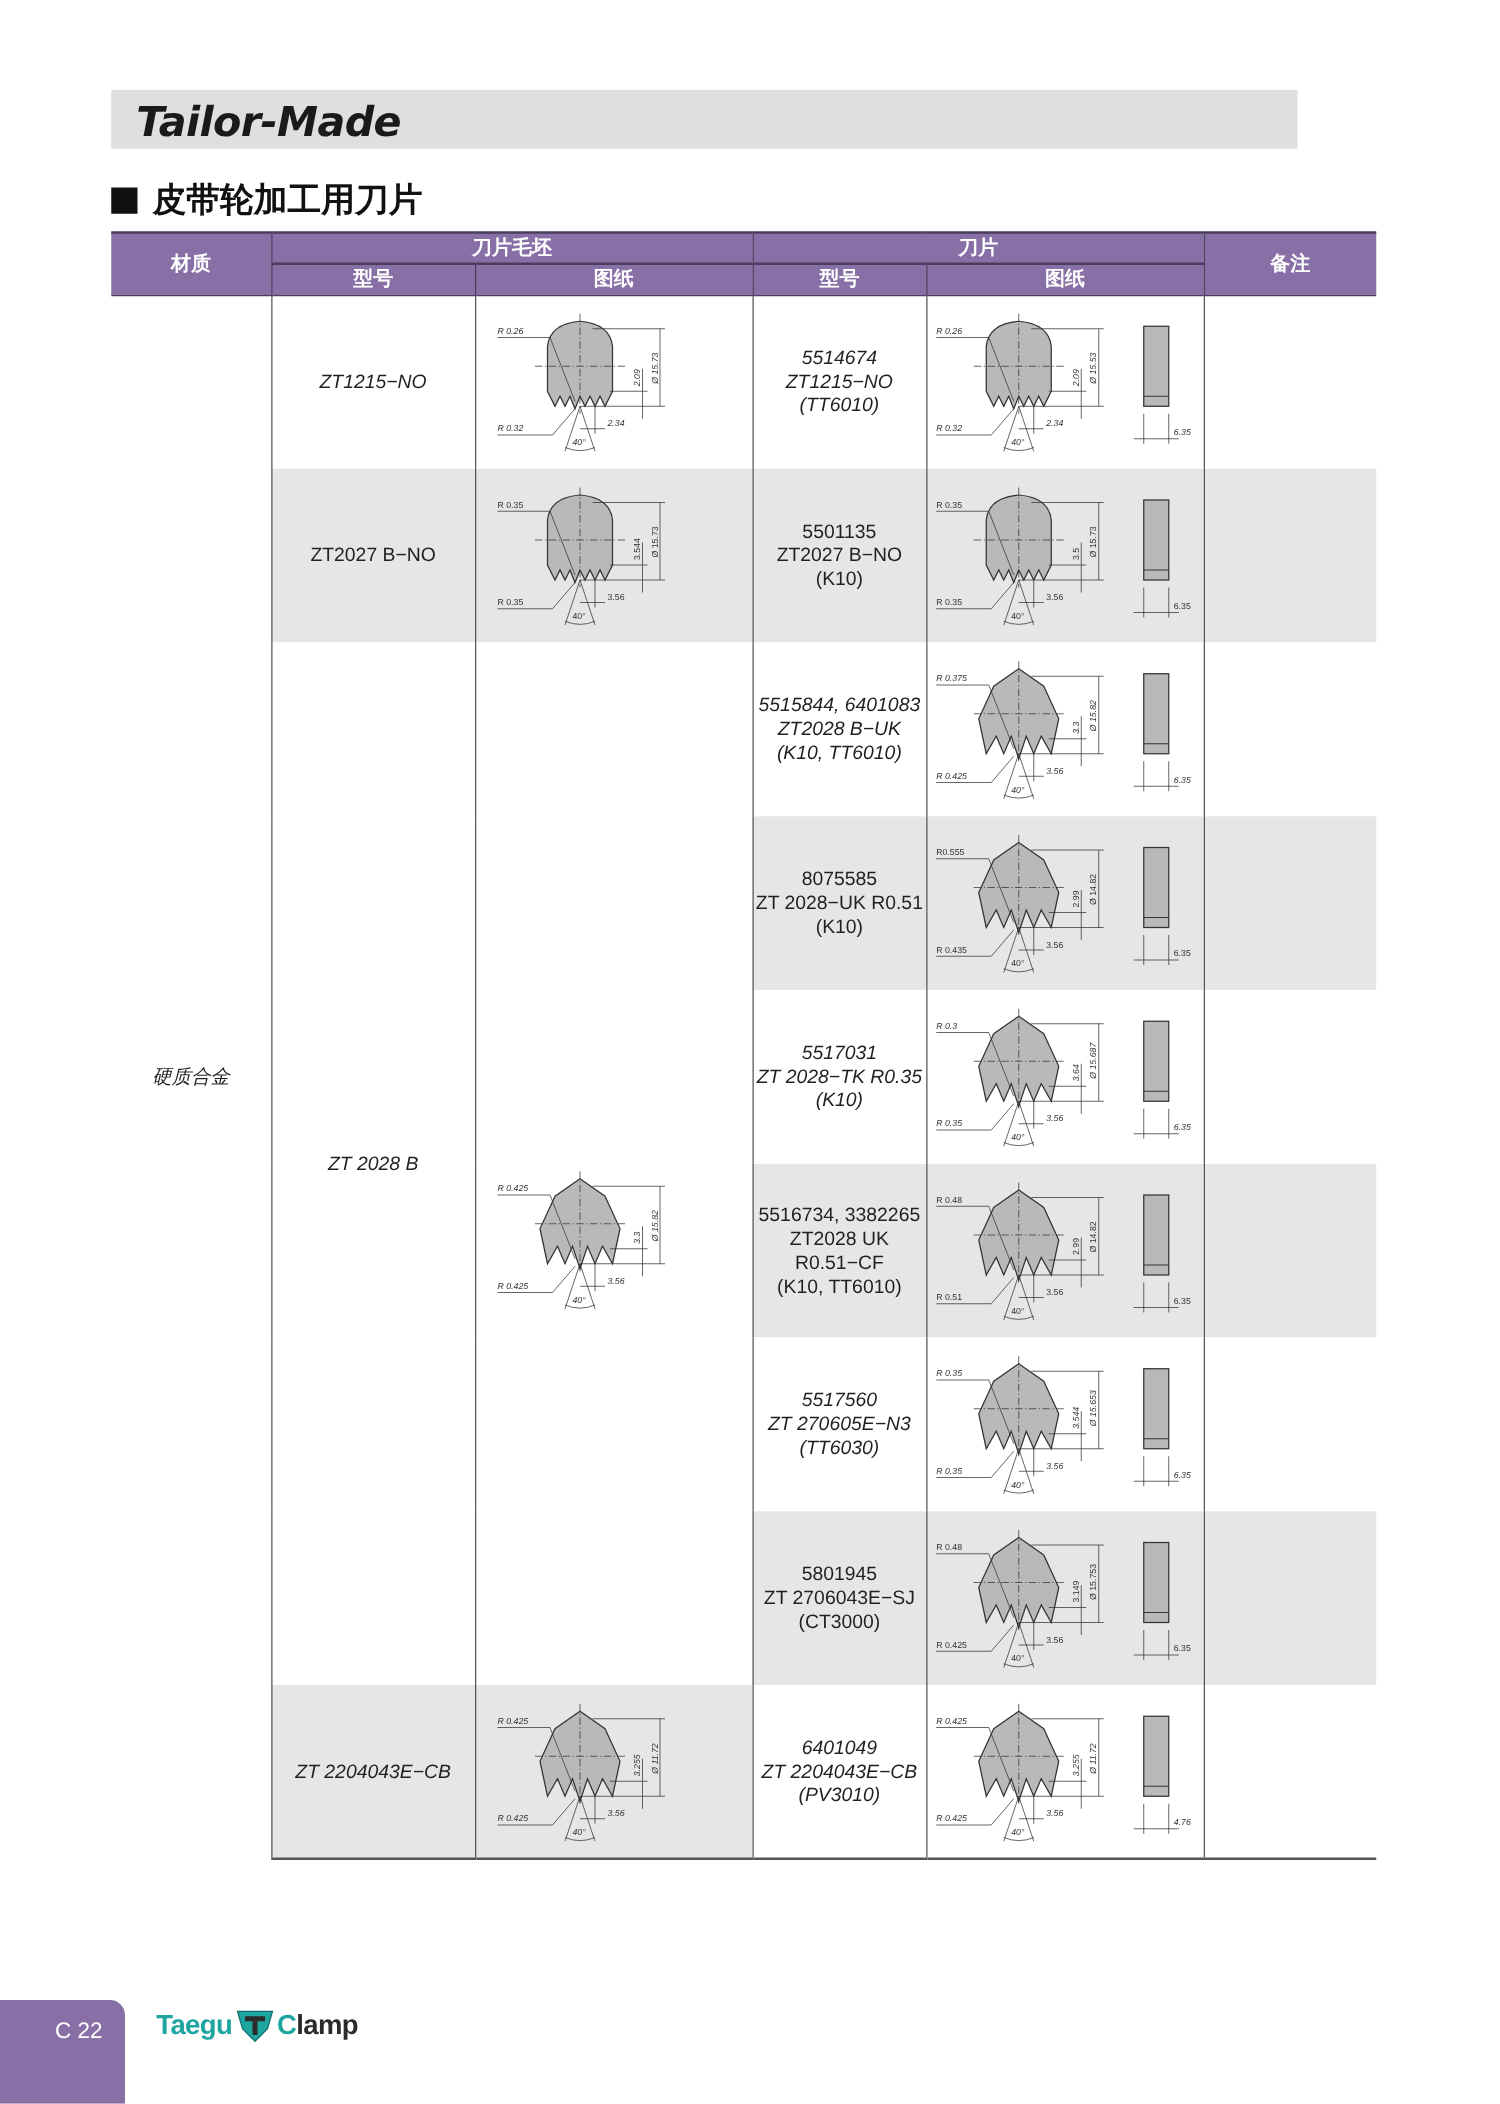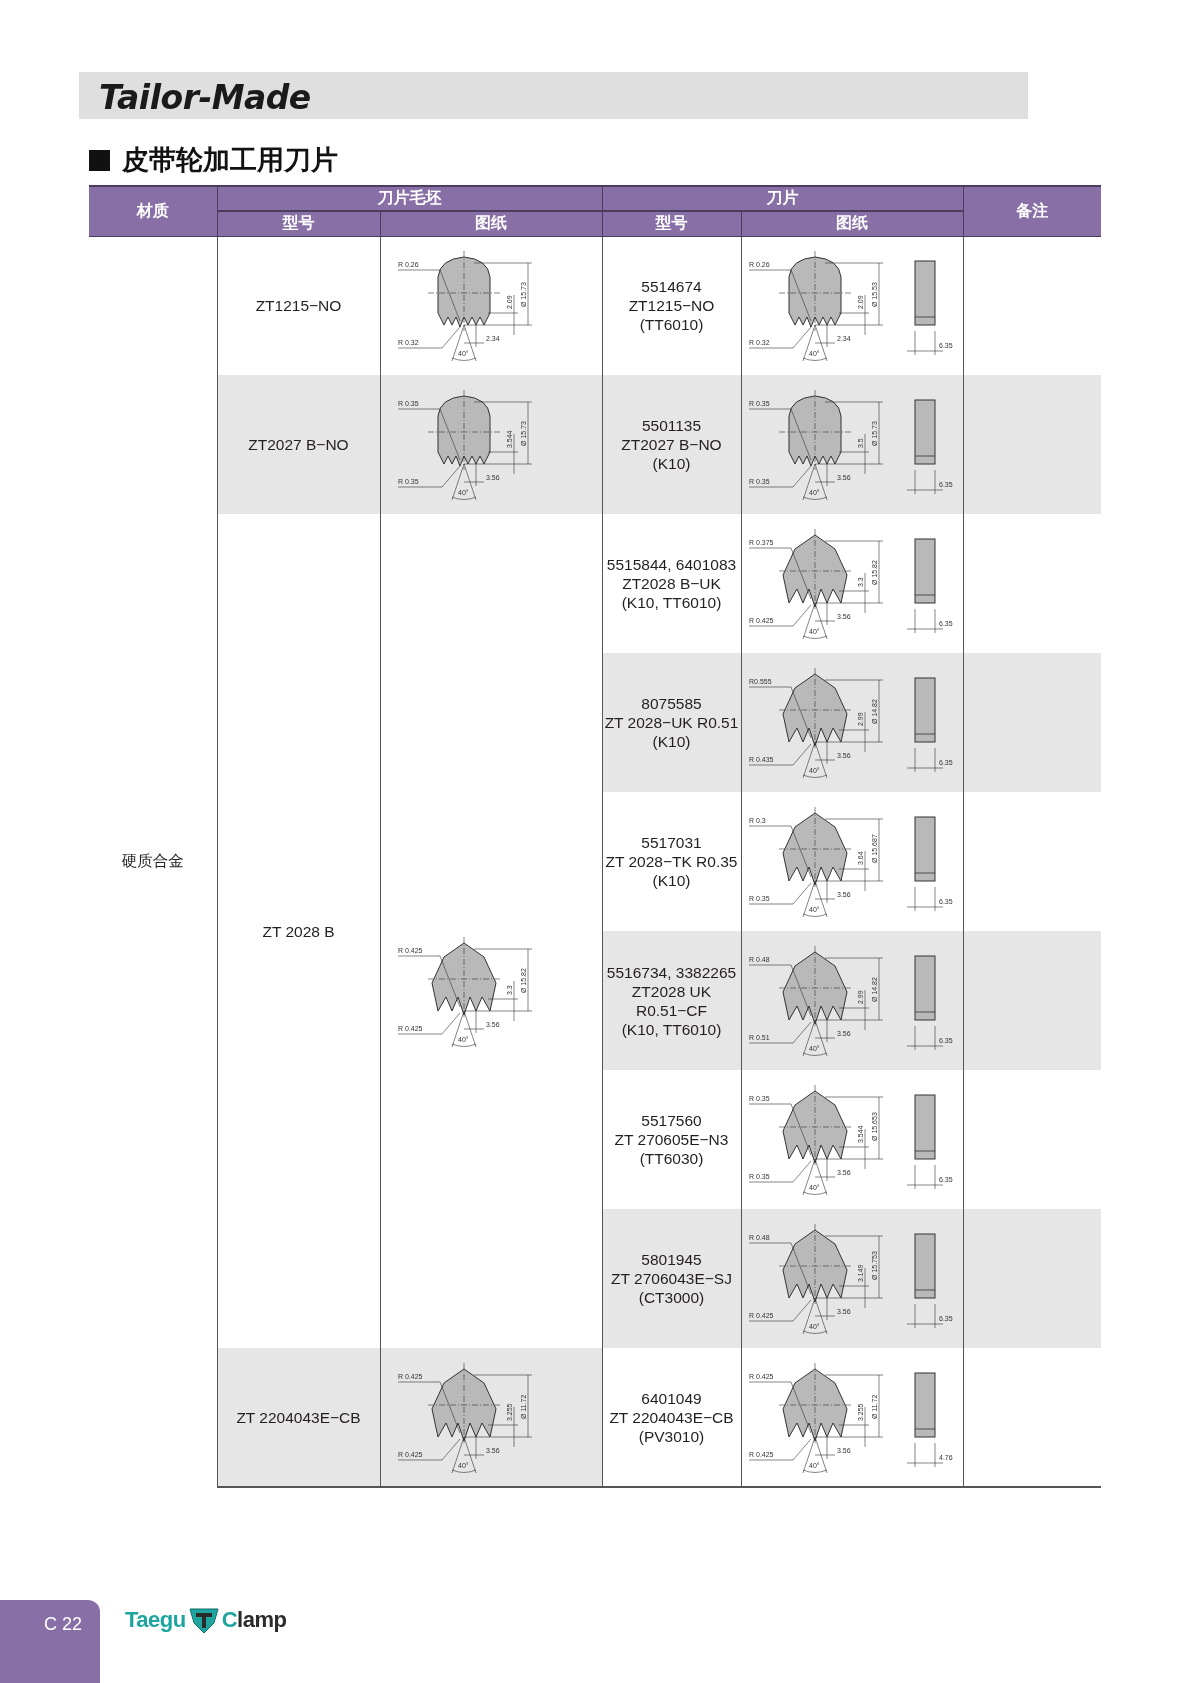--- a/index.html
+++ b/index.html
@@ -1,28 +1,28 @@
 <!DOCTYPE html>
 <html><head>
 <meta charset="utf-8">
 <style>
   * { box-sizing: border-box; margin: 0; padding: 0; }
   body { width: 1200px; height: 1683px; background: #ffffff; position: relative; overflow: hidden; font-family: "Liberation Sans", "DejaVu Sans", sans-serif; color: #231f20; }
-  .banner { position: absolute; left: 79px; top: 72px; width: 949px; height: 47px; background: #dfdfe0; }
+  .banner { position: absolute; left: 89px; top: 72px; width: 949px; height: 47px; background: #dfdfe0; }
   .banner-title { position: absolute; left: 20px; top: 6px; font-size: 33px; font-weight: bold; font-style: italic; letter-spacing: -0.5px; color: #1a1a1a; font-family: "DejaVu Sans", sans-serif; }
   .section-title { position: absolute; left: 89px; top: 142px; font-size: 27px; font-weight: bold; color: #111; display: flex; align-items: center; font-family: Liberation Serif, serif; }
   .section-title .sq { width: 21px; height: 21px; background: #111; margin-right: 12px; display: inline-block; }
   table.spec { position: absolute; left: 89px; top: 185px; width: 1012px; border-collapse: collapse; table-layout: fixed; }
   table.spec th { background: #8870a6; color: #fff; font-weight: bold; font-size: 16px; height: 25px; border: 1.5px solid #4a3d5e; border-top: 2px solid #4a3d5e; font-family: "DejaVu Sans", sans-serif; }
   table.spec td { border-left: 1.5px solid #555; border-right: 1.5px solid #555; text-align: center; vertical-align: middle; font-size: 15.5px; line-height: 19px; color: #231f20; }
   table.spec td.mat { background: #e6e6e7; border-left: none; font-family: "DejaVu Sans", sans-serif; }
   table.spec td.remark { border-right: none; }
   tr.row { height: 139px; }
   tr.row.gray td { background: #e6e6e7; }
-  tr.row.white td { background: #ffffff; }
+  tr.row.white td { background: #ffffff; font-style: italic; }
   tr.last td { border-bottom: 2px solid #555; }
   td.merged-white { background: #ffffff !important; }
   .draw { width: 190px; height: 125px; margin: 0 auto; display: block; }
   .draw-full { width: 210px; height: 125px; margin: 0 auto; display: block; }
   .footer-tab { position: absolute; left: 0; top: 1600px; width: 100px; height: 83px; background: #8870a6; border-top-right-radius: 12px; }
   .footer-tab span { position: absolute; right: 18px; top: 14px; color: #fff; font-size: 18px; }
   .logo { position: absolute; left: 125px; top: 1605px; display: flex; align-items: center; font-size: 22px; font-weight: bold; color: #2b2b2b; letter-spacing: -0.5px; }
   .logo .teal { color: #1ea5a0; }
   .logo svg { margin: 0 2px; }
   svg text { font-family: "Liberation Sans", sans-serif; }

